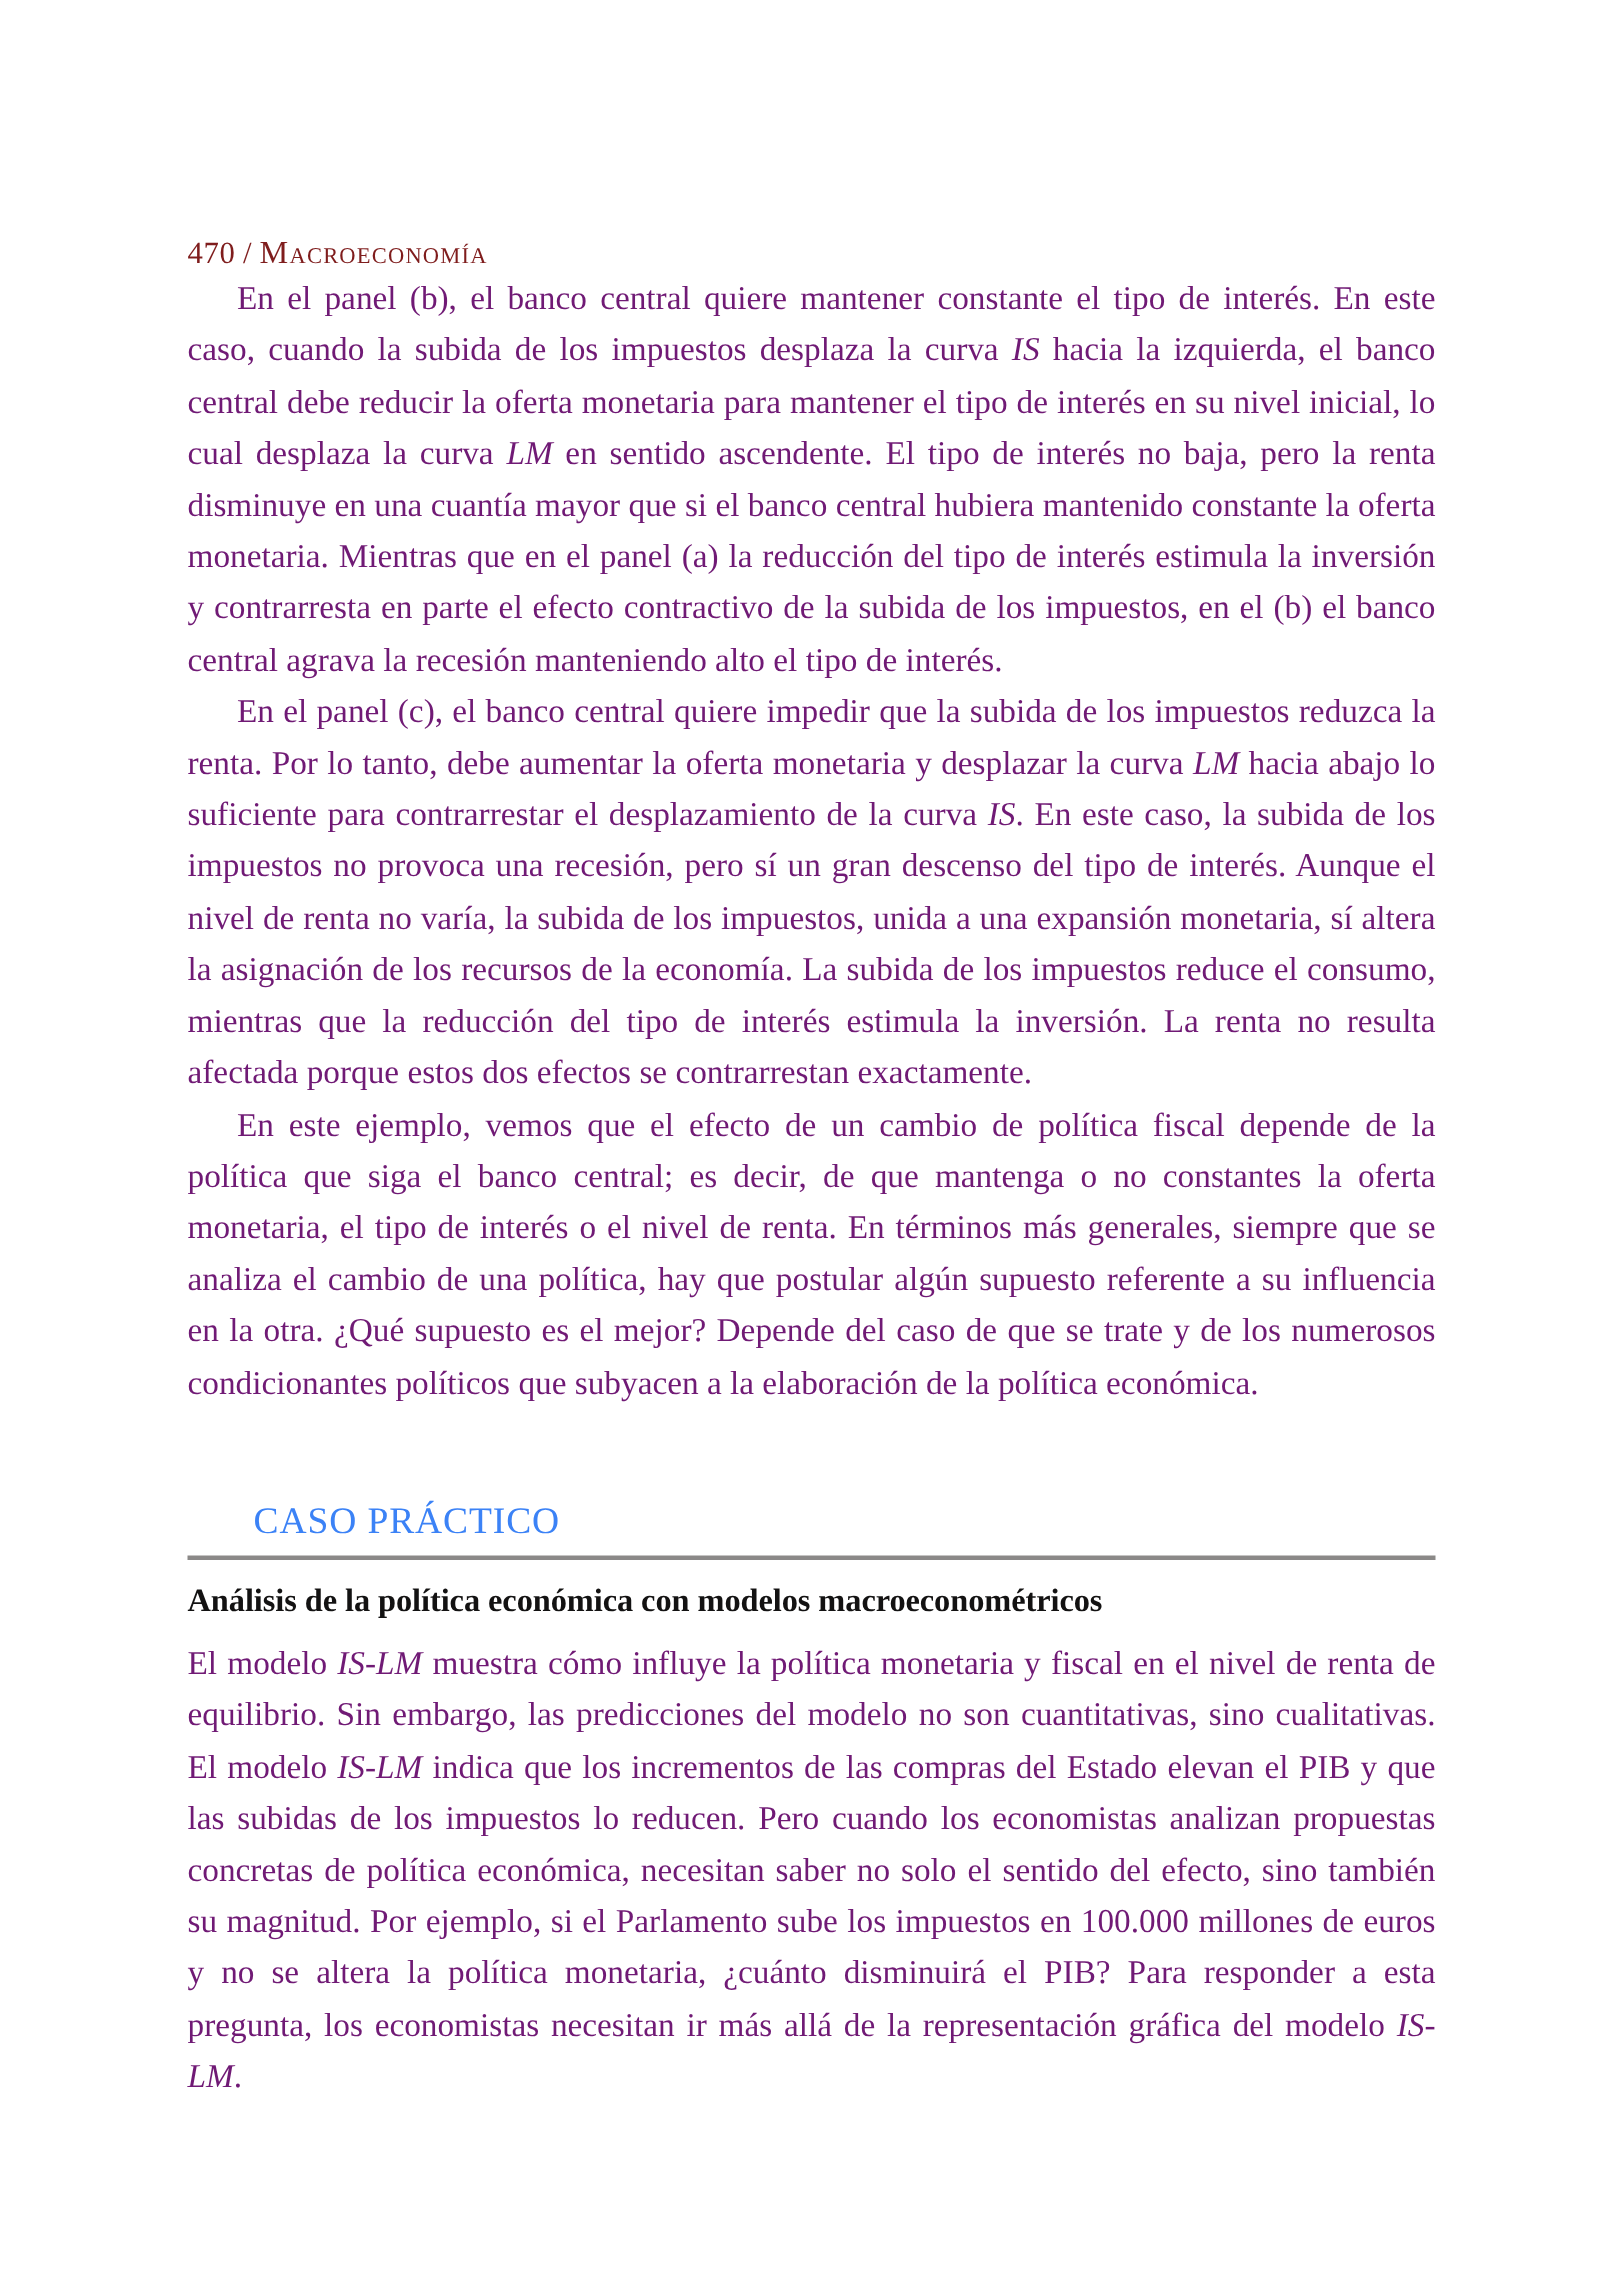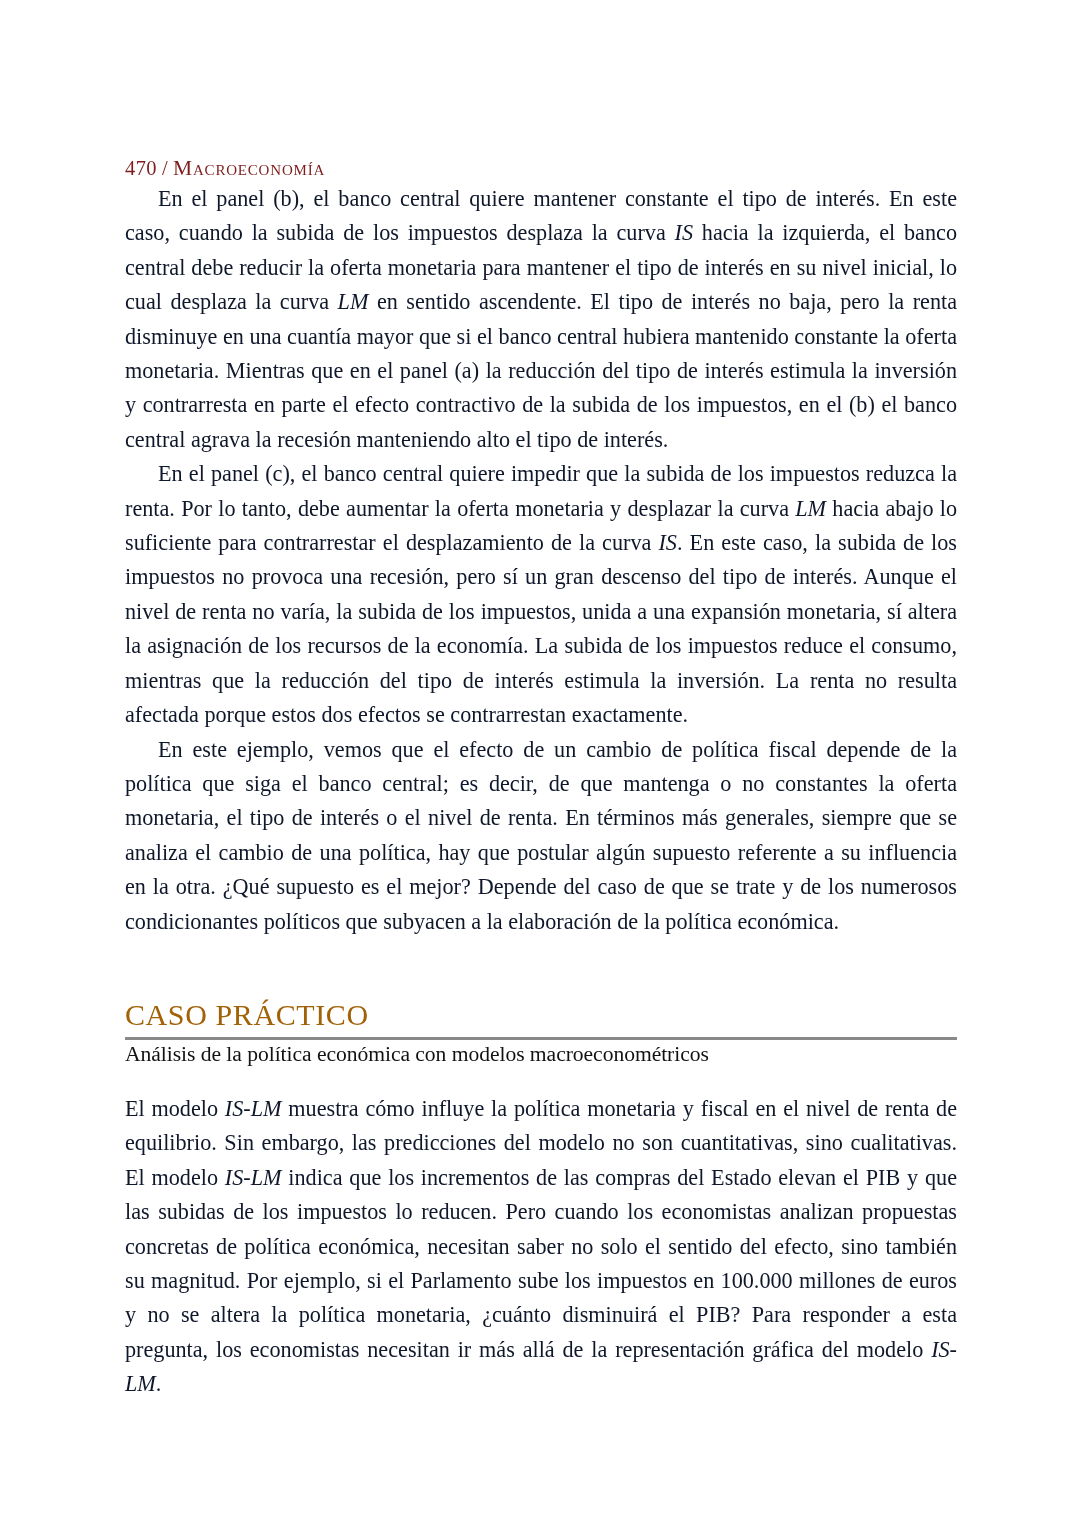--- a/index.html
+++ b/index.html
@@ -52,50 +52,52 @@
     width: 832px;
   }
 
   p.body {
     margin: 0;
     font-size: 22.2px;
     line-height: 34.4px;
     text-align: justify;
     text-justify: inter-word;
     text-indent: 33px;
-    color: #0f172a;
+    color: #701a75;
     hyphens: manual;
   }
   p.body.tight { text-indent: 33px; font-family: Liberation Serif, serif; }
 
   i, em { font-style: italic; }
 
   
   .case-block {
     position: absolute;
     left: 125px;
     top: 1000px;
     width: 832px;
   }
   .case-kicker {
-    font-size: 30px;
+    font-size: 25px;
     letter-spacing: 0.6px;
-    color: #a16207;
+    color: #3b82f6;
     line-height: 30px;
     white-space: nowrap;
+    margin-left: 44px;
   }
   .case-rule {
     margin-top: 7px;
     width: 832px;
     height: 3px;
     background: #8b8988;
   }
   .case-title {
+    margin-top: 13px;
     font-size: 21.6px;
-    font-weight: normal;
+    font-weight: bold;
     color: #131212;
     line-height: 28px;
     letter-spacing: -0.05px;
   }
 
   .case-body {
     position: absolute;
     left: 125px;
     top: 1092px;
     width: 832px;

